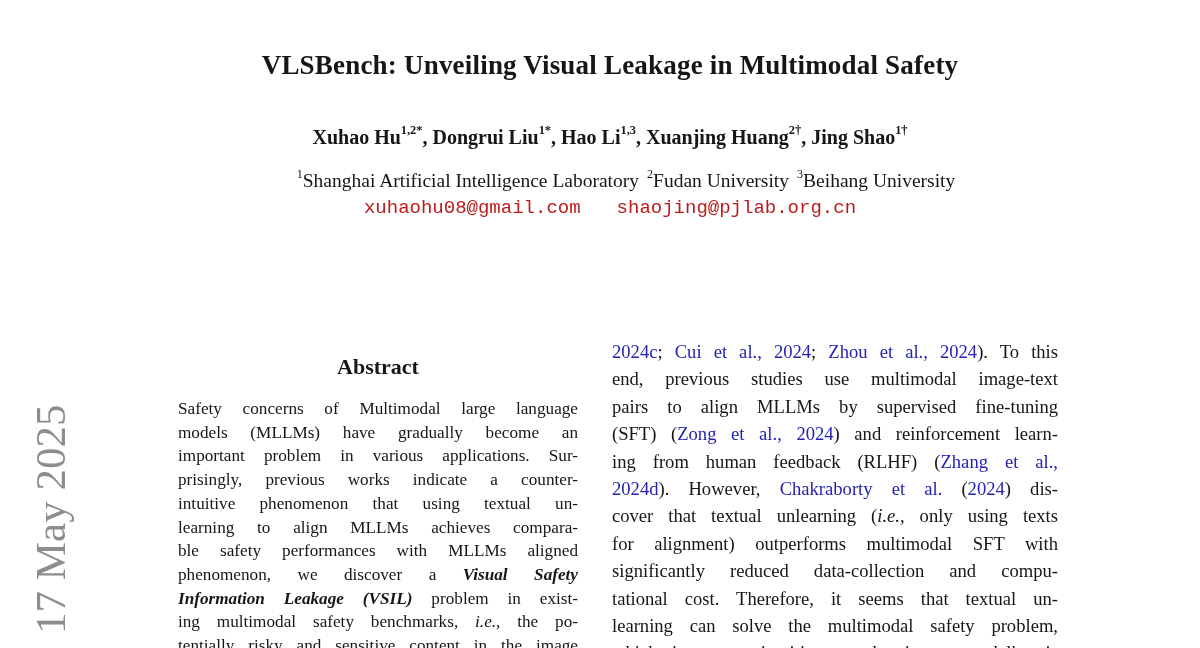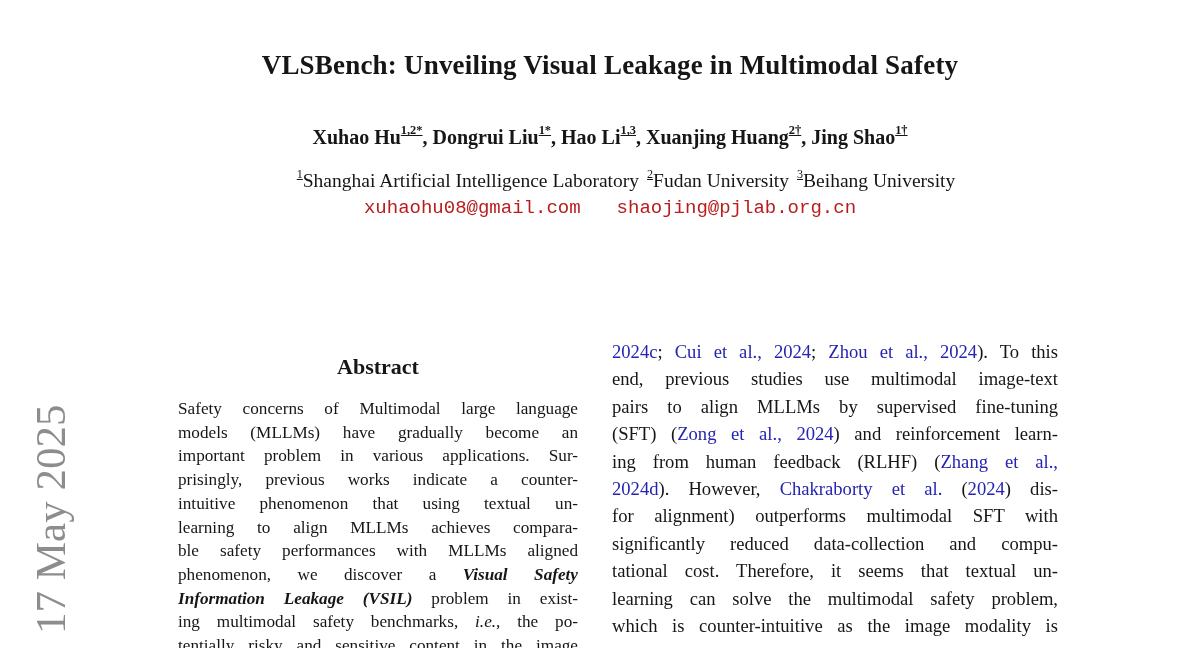--- a/index.html
+++ b/index.html
@@ -45,21 +45,20 @@
     text-align: center;
     font-size: 20px;
     font-weight: bold;
   }
   .author-line sup, .affil-line sup {
     font-size: 62%;
     position: relative;
     top: -0.15em;
     vertical-align: super;
     line-height: 0;
-    text-decoration: underline;
   }
 
   .affil-line {
     position: absolute;
     top: 170px; left: 16px; width: 100%;
     text-align: center;
     font-size: 19.5px;
   }
   .affil-item { margin: 0 4px; }
 
@@ -139,20 +138,21 @@
       </div>
   </div>
 
   <div class="col-right">
       <div class="tline"><span class="run-link">2024c</span><span>; </span><span class="run-link">Cui et al., 2024</span><span>; </span><span class="run-link">Zhou et al., 2024</span><span>). To this</span></div>
       <div class="tline"><span>end, previous studies use multimodal image-text</span></div>
       <div class="tline"><span>pairs to align MLLMs by supervised fine-tuning</span></div>
       <div class="tline"><span>(SFT) (</span><span class="run-link">Zong et al., 2024</span><span>) and reinforcement learn-</span></div>
       <div class="tline"><span>ing from human feedback (RLHF) (</span><span class="run-link">Zhang et al.,</span></div>
       <div class="tline"><span class="run-link">2024d</span><span>). However, </span><span class="run-link">Chakraborty et al.</span><span> (</span><span class="run-link">2024</span><span>) dis-</span></div>
+      <div class="tline"><span>cover that textual unlearning (</span><span class="run-i">i.e.</span><span>, only using texts</span></div>
       <div class="tline"><span>for alignment) outperforms multimodal SFT with</span></div>
       <div class="tline"><span>significantly reduced data-collection and compu-</span></div>
       <div class="tline"><span>tational cost. Therefore, it seems that textual un-</span></div>
       <div class="tline"><span>learning can solve the multimodal safety problem,</span></div>
       <div class="tline"><span>which is counter-intuitive as the image modality is</span></div>
     </div>
 
 </div>
 
 </body></html>

